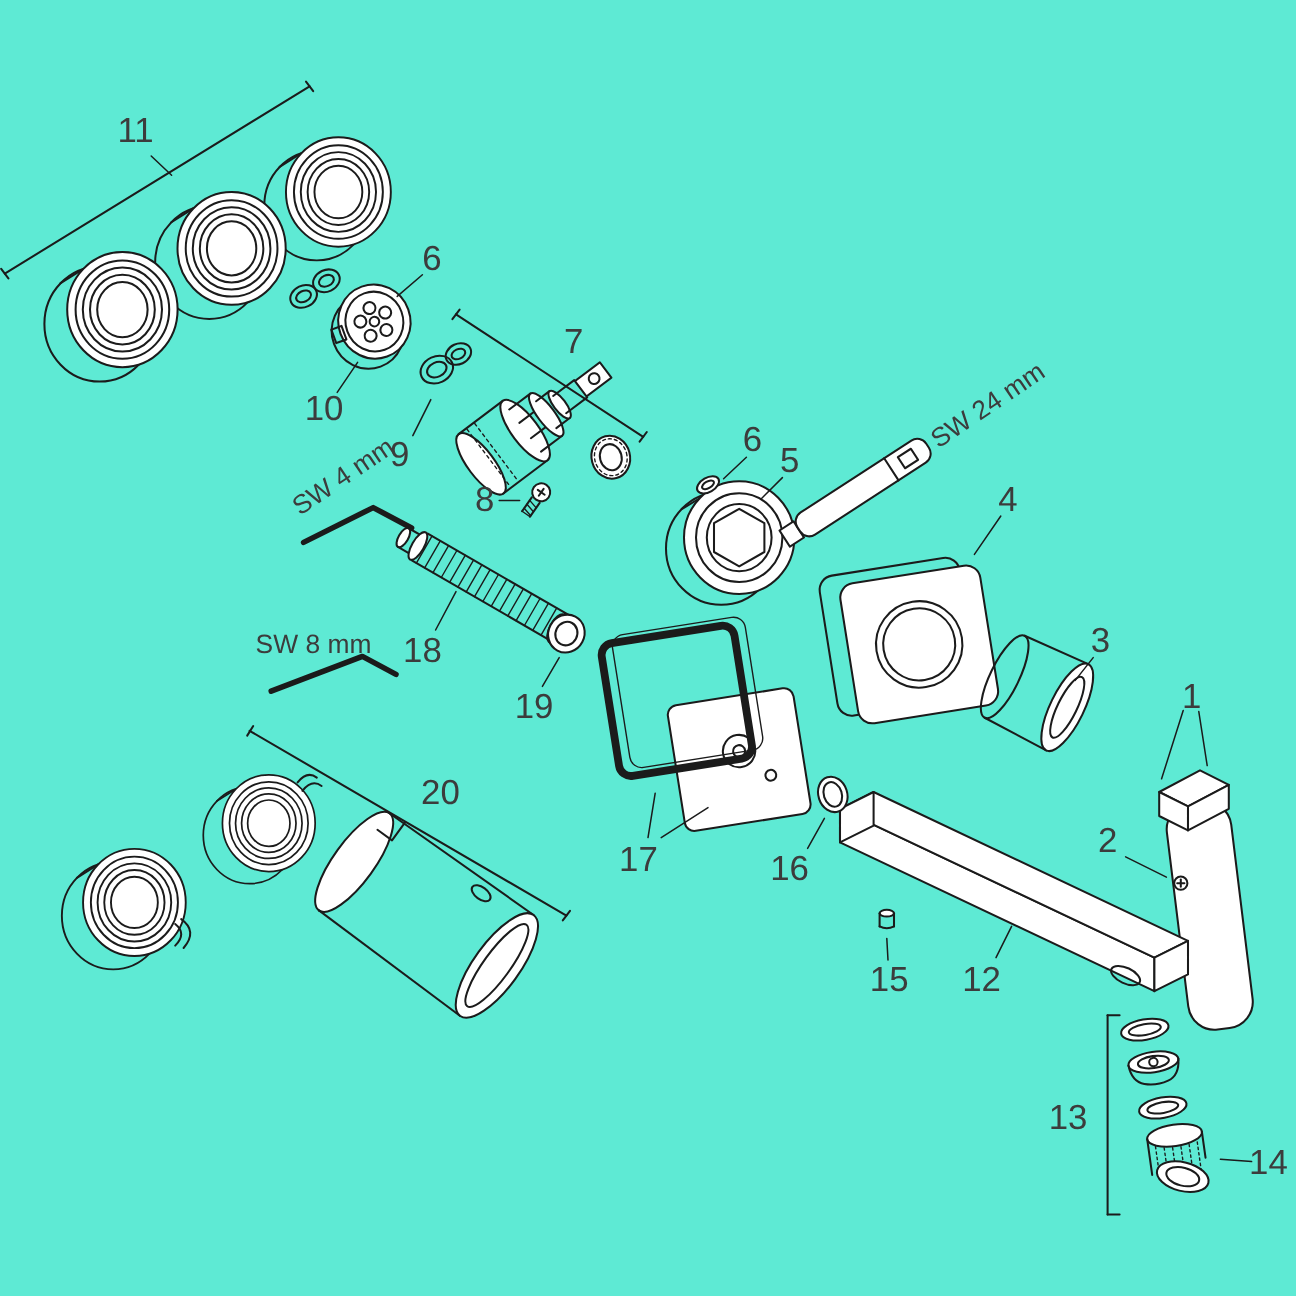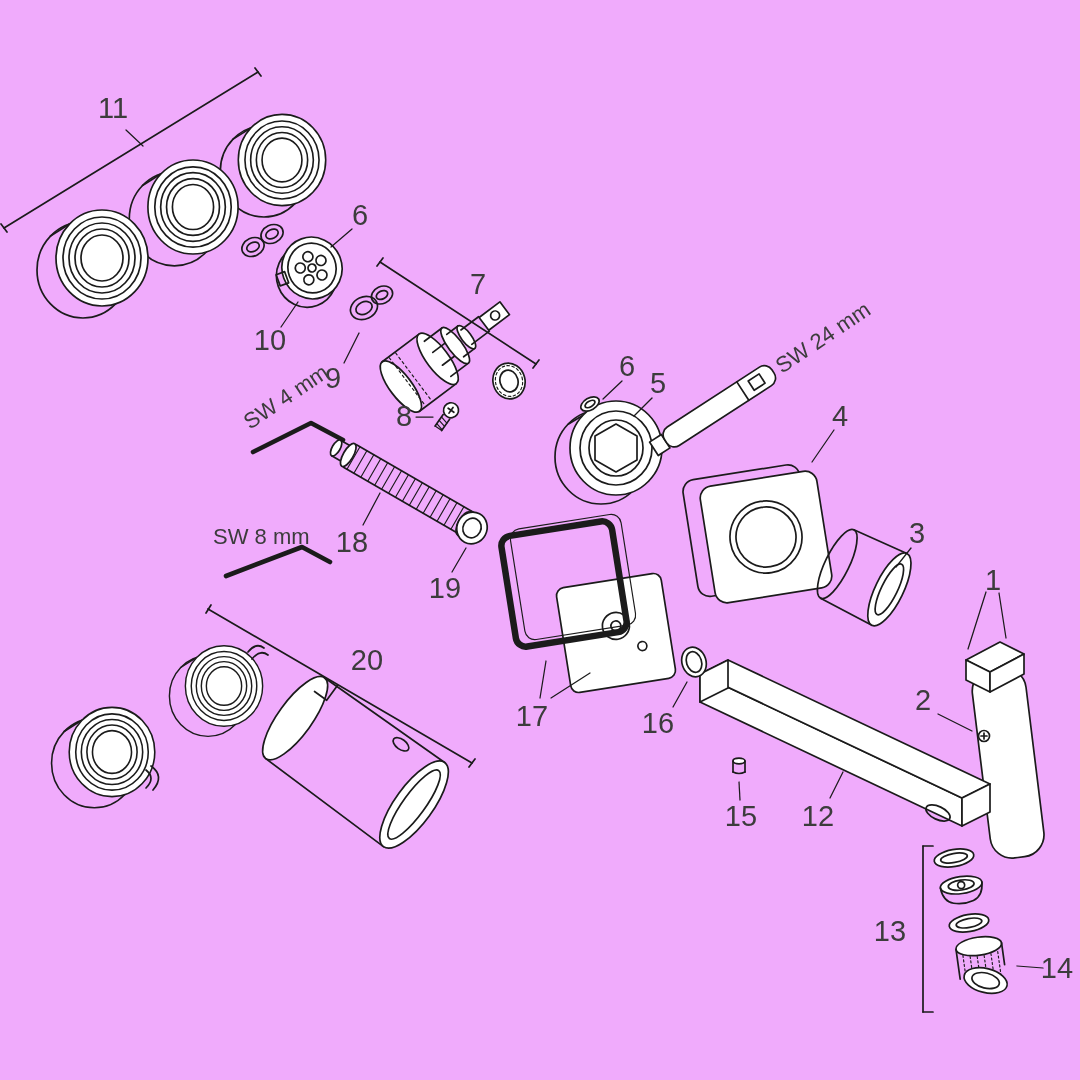--- a/index.html
+++ b/index.html
@@ -1,16 +1,16 @@
 <!DOCTYPE html>
 <html><head>
 <meta charset="utf-8">
 <style>
   html,body{margin:0;padding:0;background:#ffffff;}
-  .stage{width:1080px;height:1080px;background:#f0abfc;overflow:hidden;}
+  .stage{width:1080px;height:1080px;background:#5eead4;overflow:hidden;}
   svg{display:block;}
   #diagram :is(path,line,rect,circle,ellipse,polyline){
     stroke:#1b1b1b;stroke-width:1.7;fill:none;stroke-linecap:round;stroke-linejoin:round;
   }
   #diagram .wfill{fill:#ffffff;}
   #diagram .thin{stroke-width:1.15;}
   #diagram .thick{stroke-width:6.5;}
   #diagram .toolkey{stroke-width:4.6;}
   #diagram .leader{stroke-width:1.25;}
   #diagram text{stroke:none;}

